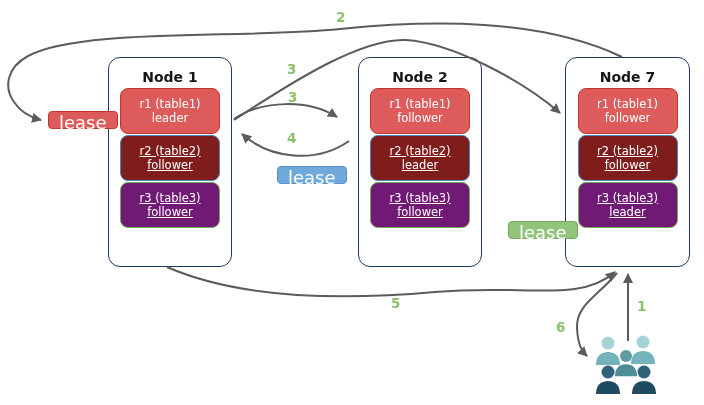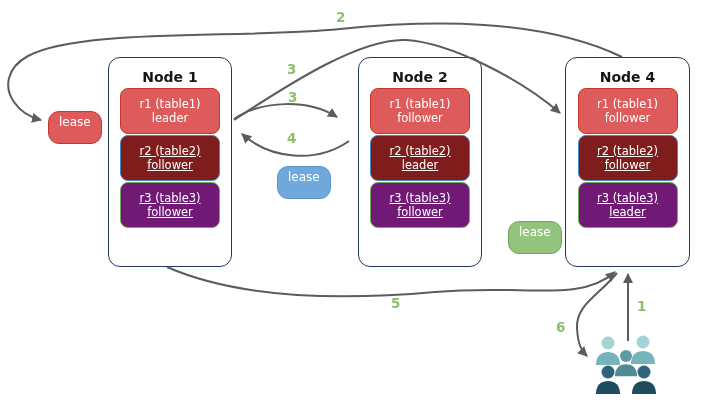--- a/index.html
+++ b/index.html
@@ -44,25 +44,25 @@
     font-size: 11.5px;
     line-height: 1.25;
     text-align: center;
   }
   .replica-box:first-of-type { margin-top: 13px; }
   .replica-red   { background: #dd5b5b; border: 1.5px solid #c0392b; }
   .replica-blue  { background: #7f1d1d; border: 1.5px solid #4a86c0; text-decoration: underline; }
   .replica-green { background: #701a75; border: 1.5px solid #73ab5c; text-decoration: underline; }
   .lease-badge {
     position: absolute;
-    height: 33px;
+    height: 18px;
     padding: 0 10px;
-    border-radius: 11px;
+    border-radius: 4px;
     color: #ffffff;
-    font-size: 12px;
+    font-size: 18px;
     line-height: 21px;
     text-align: center;
   }
   .lease-red   { background: #dd5b5b; border: 1.5px solid #c0392b; left: 48px;  top: 111px; }
   .lease-blue  { background: #6fa9dc; border: 1.5px solid #5b94c9; left: 277px; top: 166px; }
   .lease-green { background: #93c47d; border: 1.5px solid #76a65e; left: 508px; top: 221px; }
   .arrow-num {
     position: absolute;
     font-size: 13.5px;
     font-weight: bold;
@@ -113,21 +113,21 @@
       <div>r2 (table2)</div>
       <div>leader</div>
     </div>
     <div class="replica-box replica-green">
       <div>r3 (table3)</div>
       <div>follower</div>
     </div>
   </div>
 
   <div class="node-panel" style="left:565px; width:125px">
-    <div class="node-title">Node 4</div>
+    <div class="node-title">Node 7</div>
     <div class="replica-box replica-red">
       <div>r1 (table1)</div>
       <div>follower</div>
     </div>
     <div class="replica-box replica-blue">
       <div>r2 (table2)</div>
       <div>follower</div>
     </div>
     <div class="replica-box replica-green">
       <div>r3 (table3)</div>

